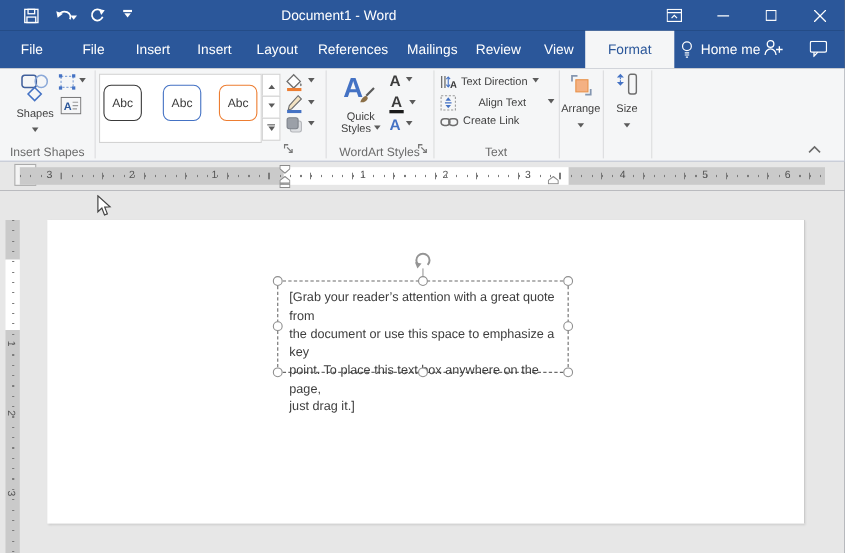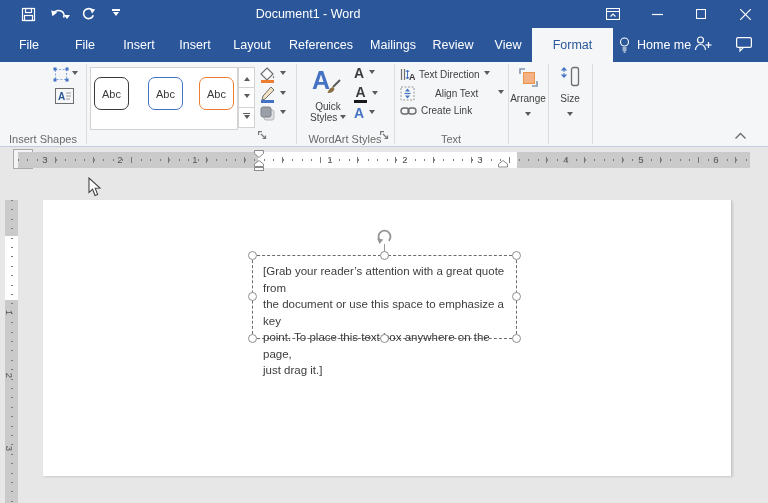--- a/index.html
+++ b/index.html
@@ -196,20 +196,33 @@
 
   <div class="abs" id="ribbon">
 
     <div class="abs grp-divider" style="left:86px"></div>
     <div class="abs grp-divider" style="left:296px"></div>
     <div class="abs grp-divider" style="left:394px"></div>
     <div class="abs grp-divider" style="left:508px"></div>
     <div class="abs grp-divider" style="left:548px"></div>
     <div class="abs grp-divider" style="left:592px"></div>
 
+    <div class="abs" style="left:10px;top:2px;width:44px;height:62px;text-align:center">
+      <span style="display:inline-block;margin-top:2px">
+        <svg width="26" height="27" viewBox="0 0 26 27">
+            <g fill="none">
+              <rect x="1" y="2.5" width="13" height="11" rx="2.5" stroke="#41609c" stroke-width="1.4"></rect>
+              <circle cx="18.5" cy="8" r="5.5" stroke="#8aa8d8" stroke-width="1.4"></circle>
+              <polygon points="12.5,13.5 18.5,19.5 12.5,25.5 6.5,19.5" stroke="#4472c4" stroke-width="1.4"></polygon>
+            </g>
+          </svg>
+      </span>
+      <div class="rib-txt">Shapes</div>
+      <span class="cdown" style="margin-top:3px"></span>
+    </div>
     <div class="abs" style="left:53px;top:5px;display:flex;align-items:center;gap:3px">
       <span>
         <svg width="16" height="15" viewBox="0 0 16 15">
             <rect x="2.5" y="2.5" width="11" height="10" fill="none" stroke="#8aa8d8" stroke-width="1.1" stroke-dasharray="2 1.6"></rect>
             <g fill="#4472c4">
               <rect x="0.5" y="0.5" width="3" height="3"></rect>
               <rect x="12.5" y="0.5" width="3" height="3"></rect>
               <rect x="0.5" y="11.5" width="3" height="3"></rect>
               <rect x="12.5" y="11.5" width="3" height="3"></rect>
             </g>

